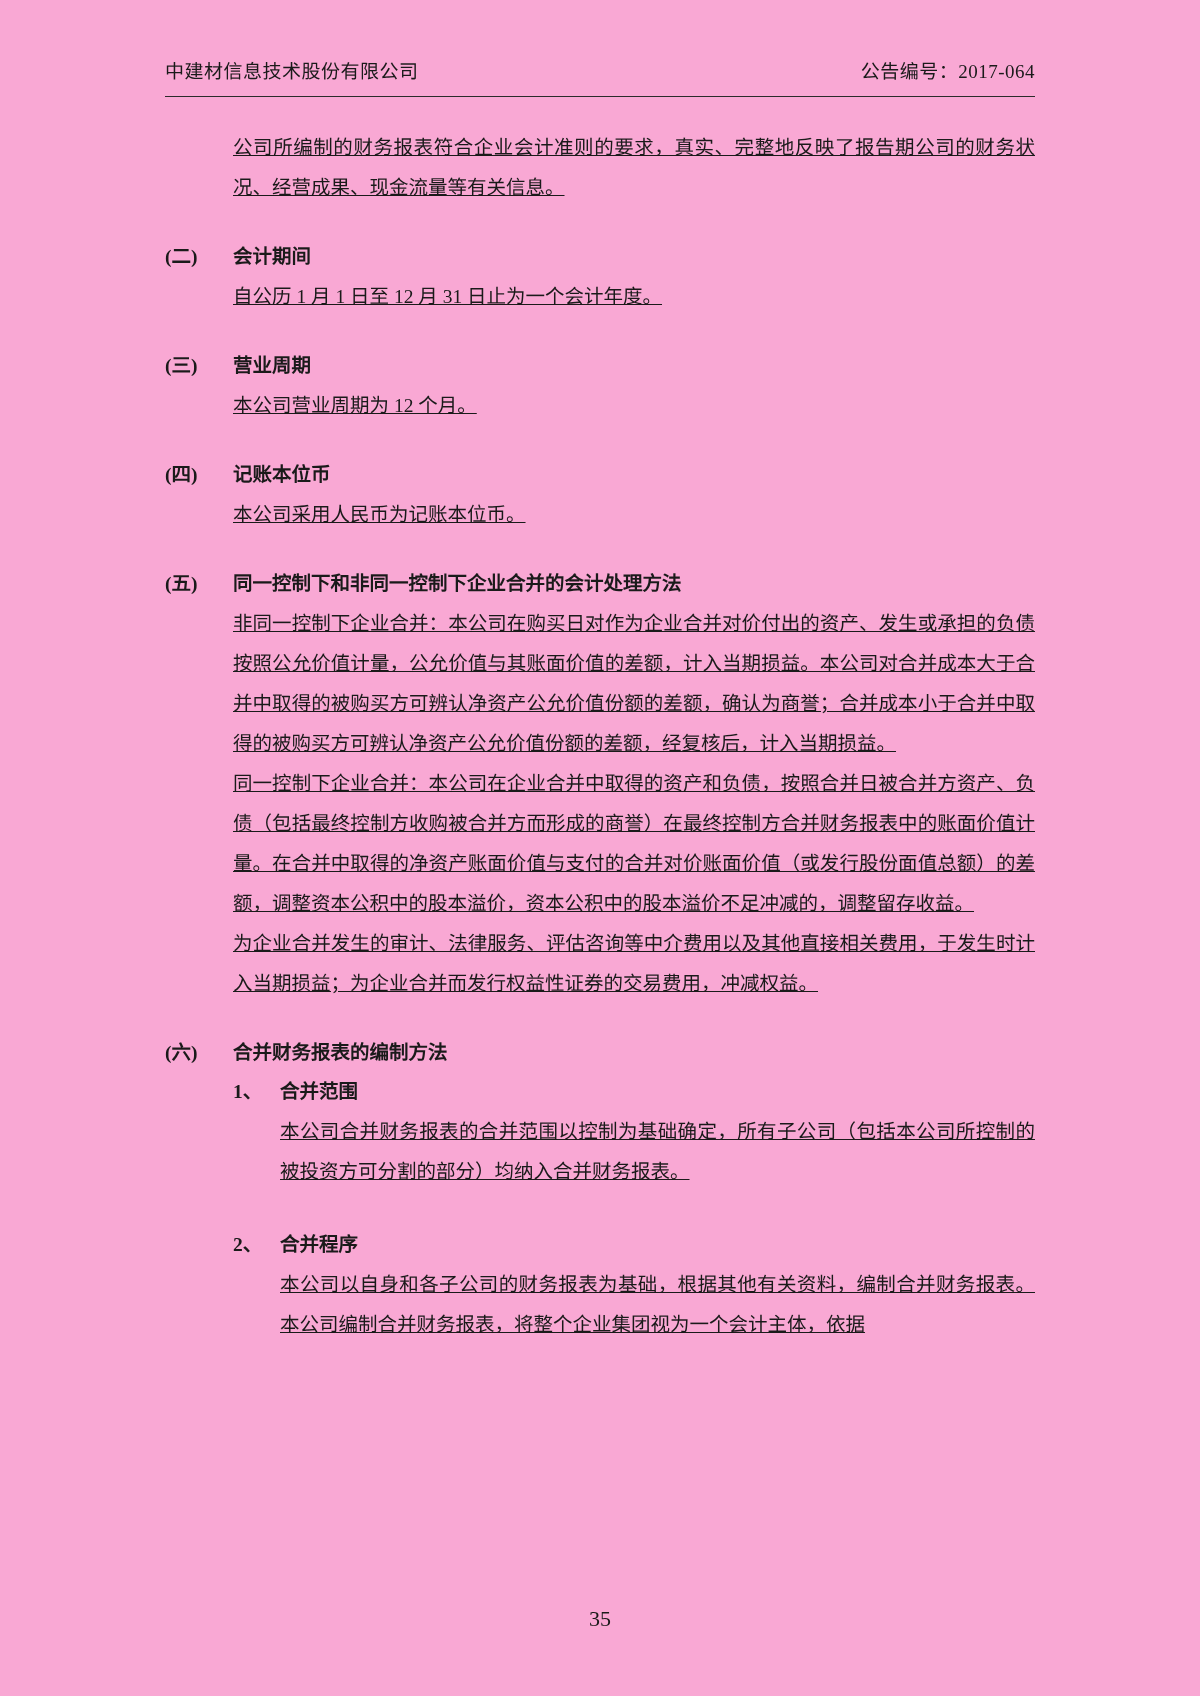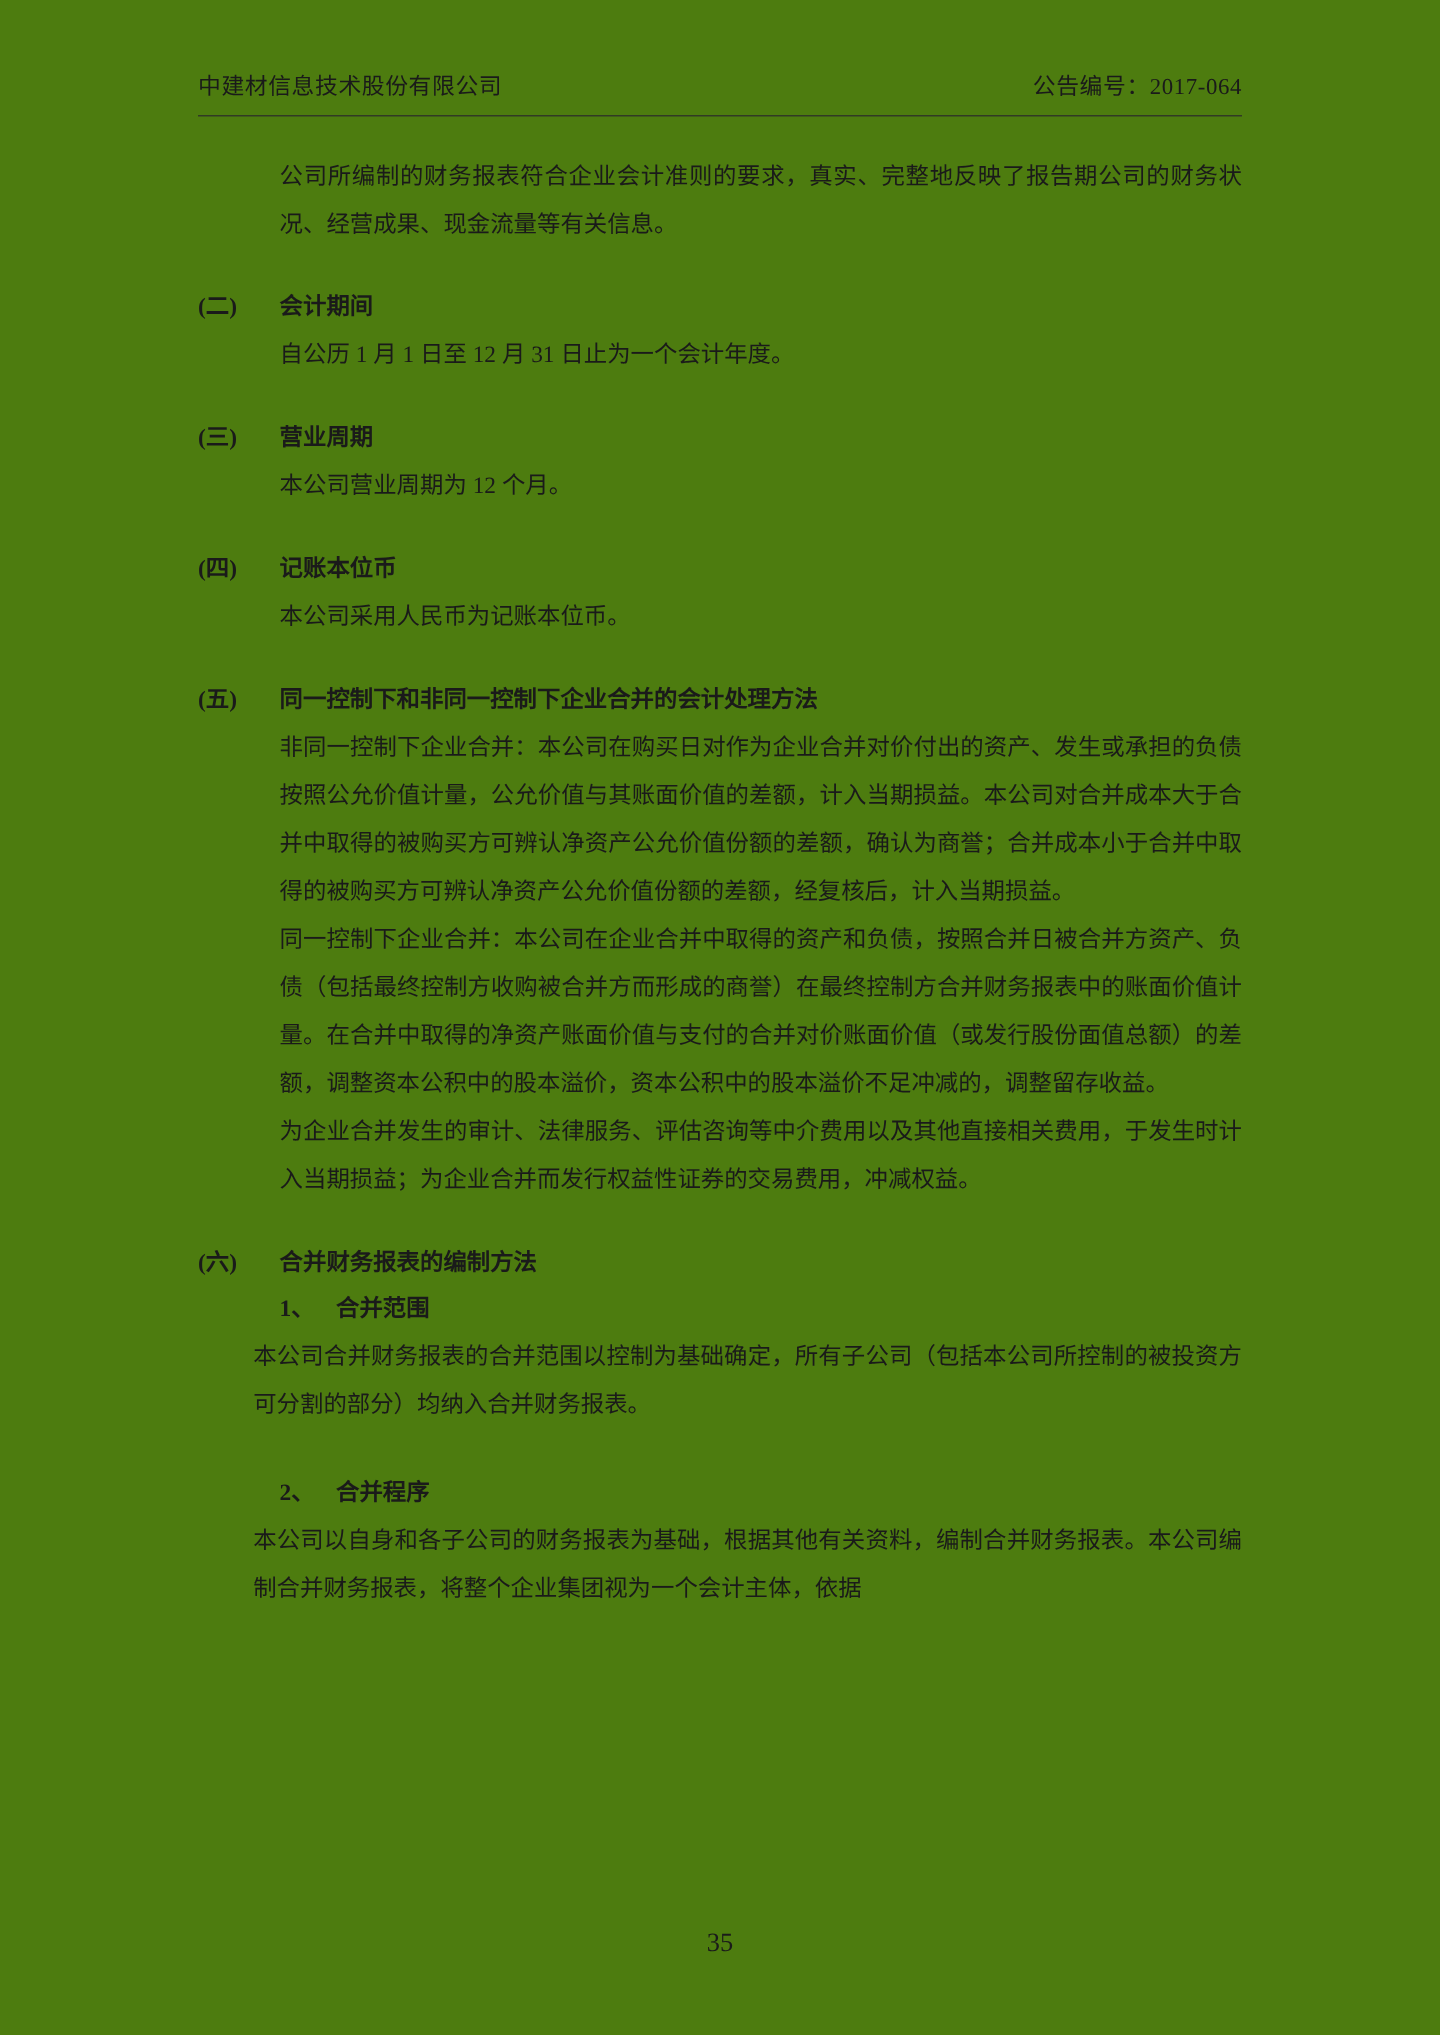--- a/index.html
+++ b/index.html
@@ -3,21 +3,21 @@
 <meta charset="utf-8">
 <style>
   html, body {
     margin: 0;
     padding: 0;
     background: #b0b0b0;
   }
   .page {
     width: 1200px;
     height: 1696px;
-    background: #4d7c0f;
+    background: #f9a8d4;
     position: relative;
     box-sizing: border-box;
     font-family: "Liberation Serif", "DejaVu Serif", serif;
     color: #1a1a1a;
     overflow: hidden;
   }
   
   .header {
     position: absolute;
     top: 56px;
@@ -51,26 +51,27 @@
     top: 128px;
     left: 165px;
     right: 165px;
   }
   p {
     margin: 0;
     font-size: 19.5px;
     line-height: 2.05;
     text-align: justify;
     text-justify: inter-ideograph;
+    text-decoration: underline;
   }
   .indent-1 {
     margin-left: 68px;
   }
   .indent-2 {
-    margin-left: 46px;
+    margin-left: 115px;
   }
   .para-block {
     margin-bottom: 26px;
   }
   .section {
     margin-top: 30px;
   }
   .section-head {
     display: flex;
     font-weight: bold;

